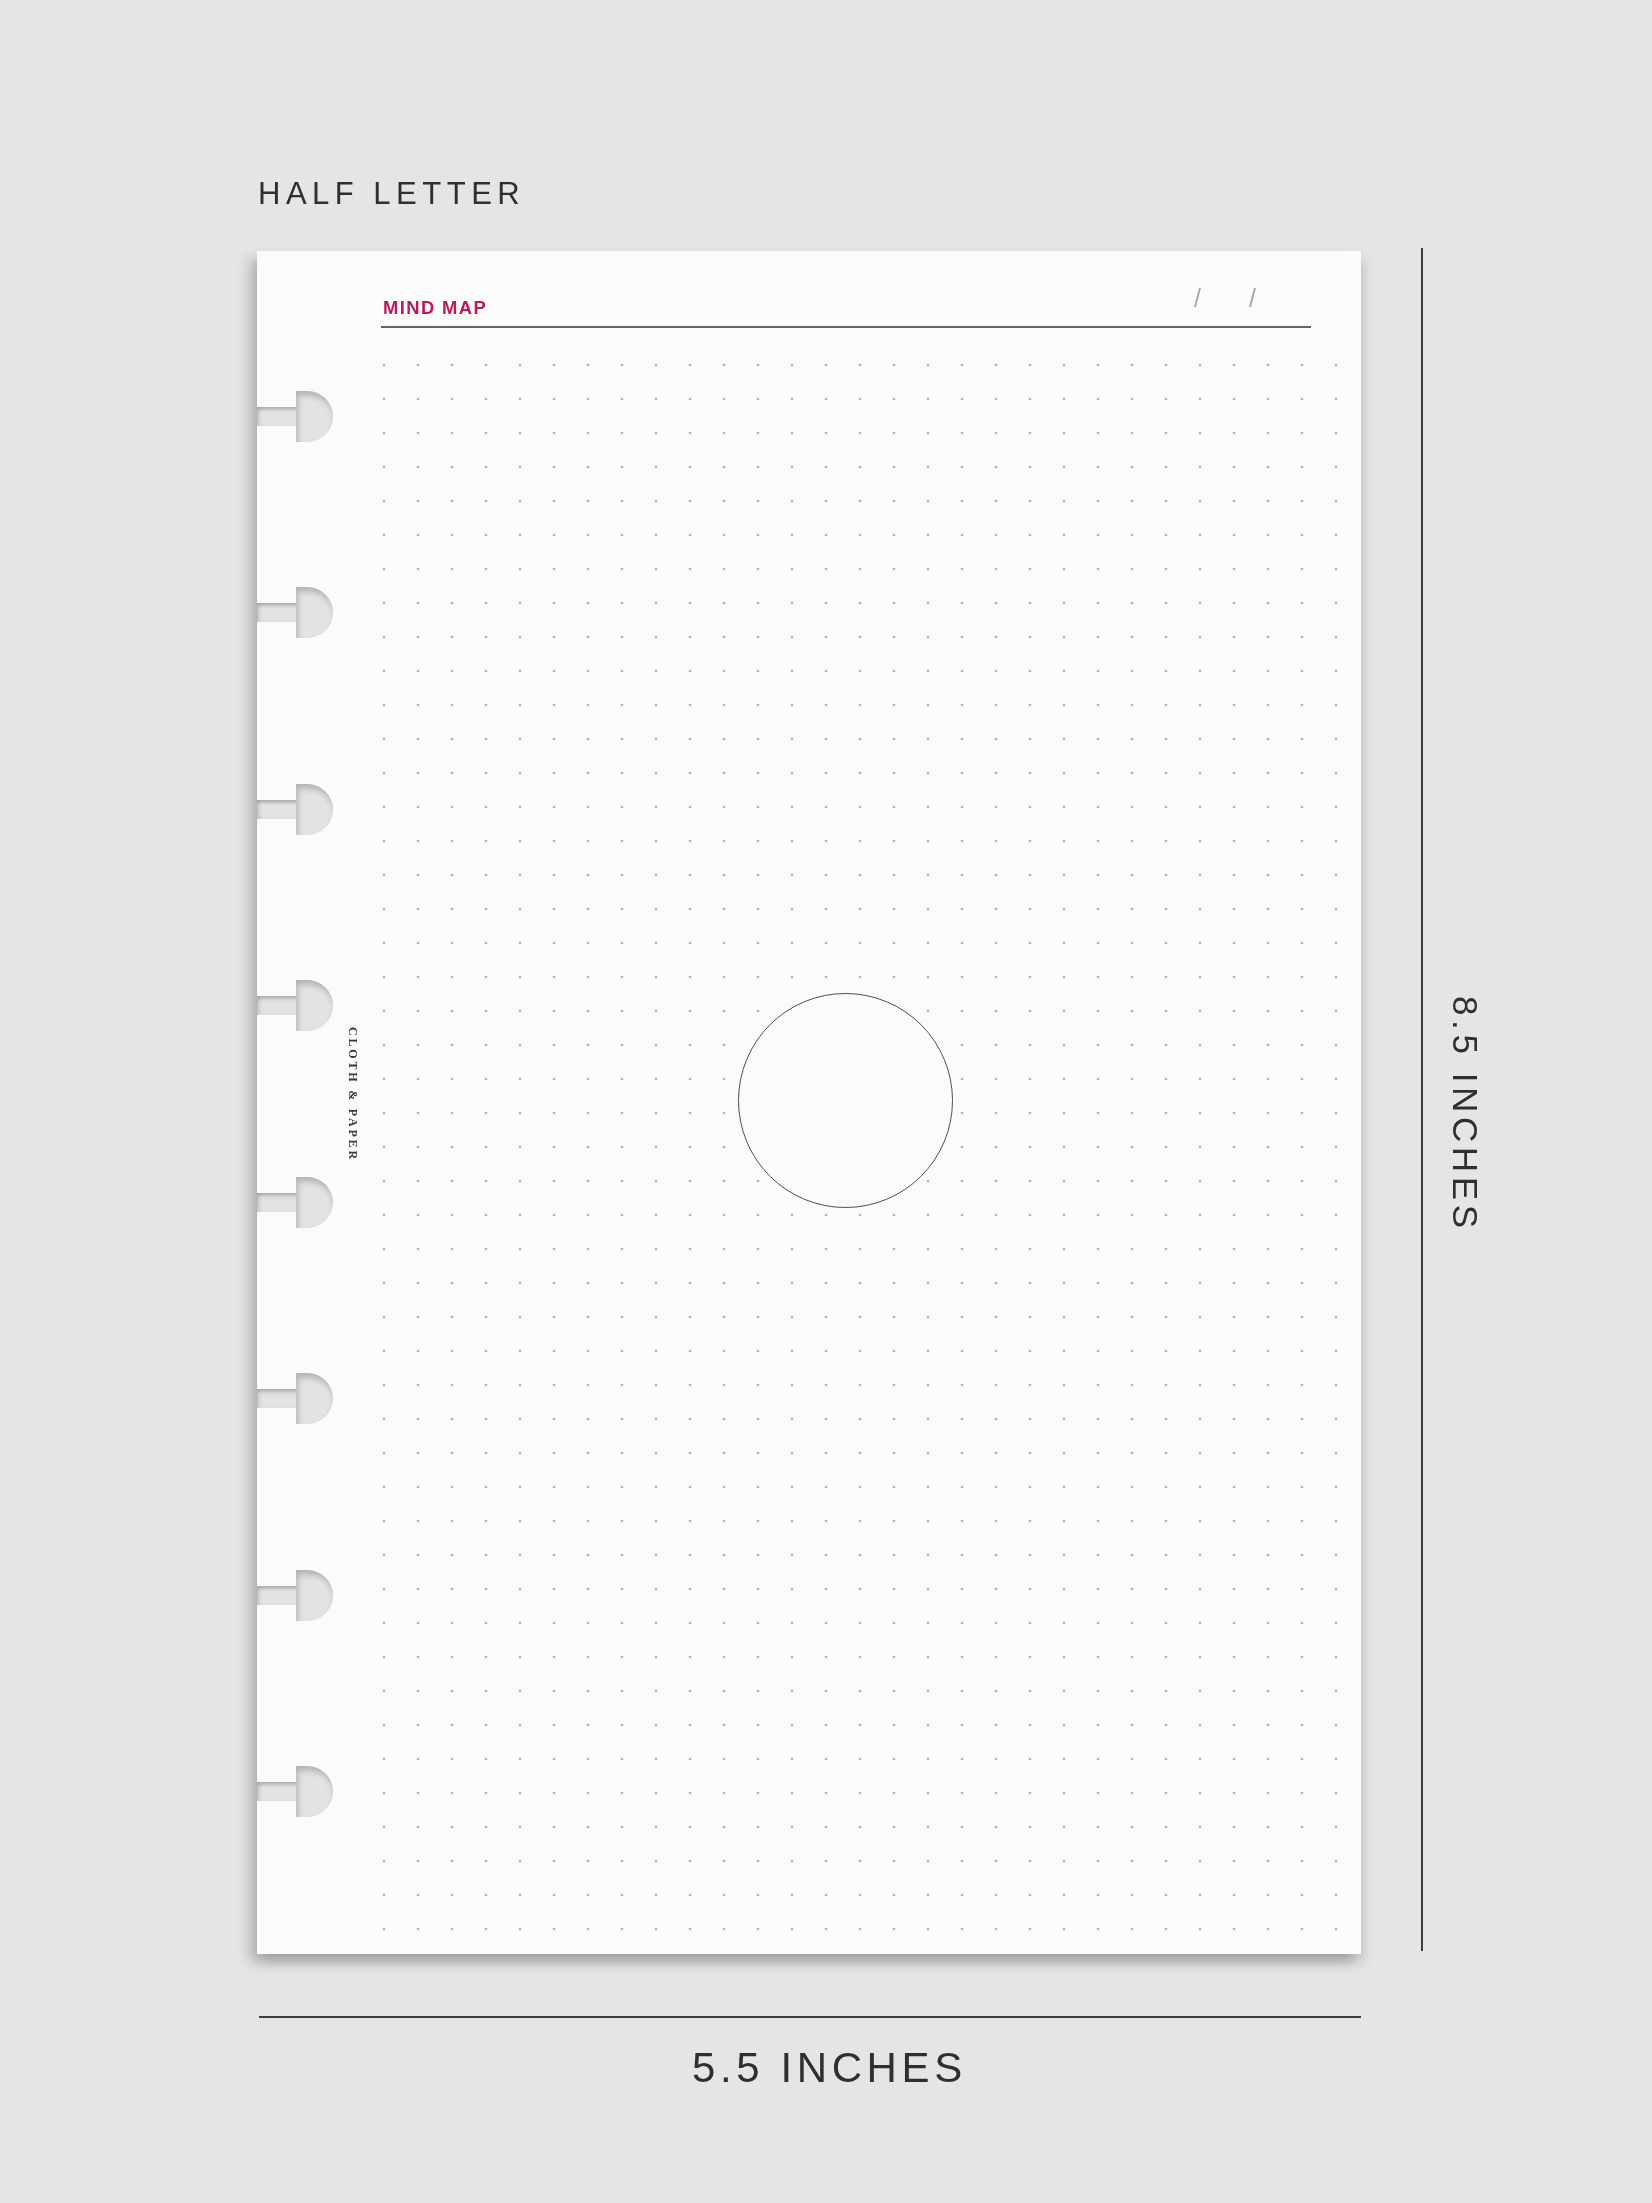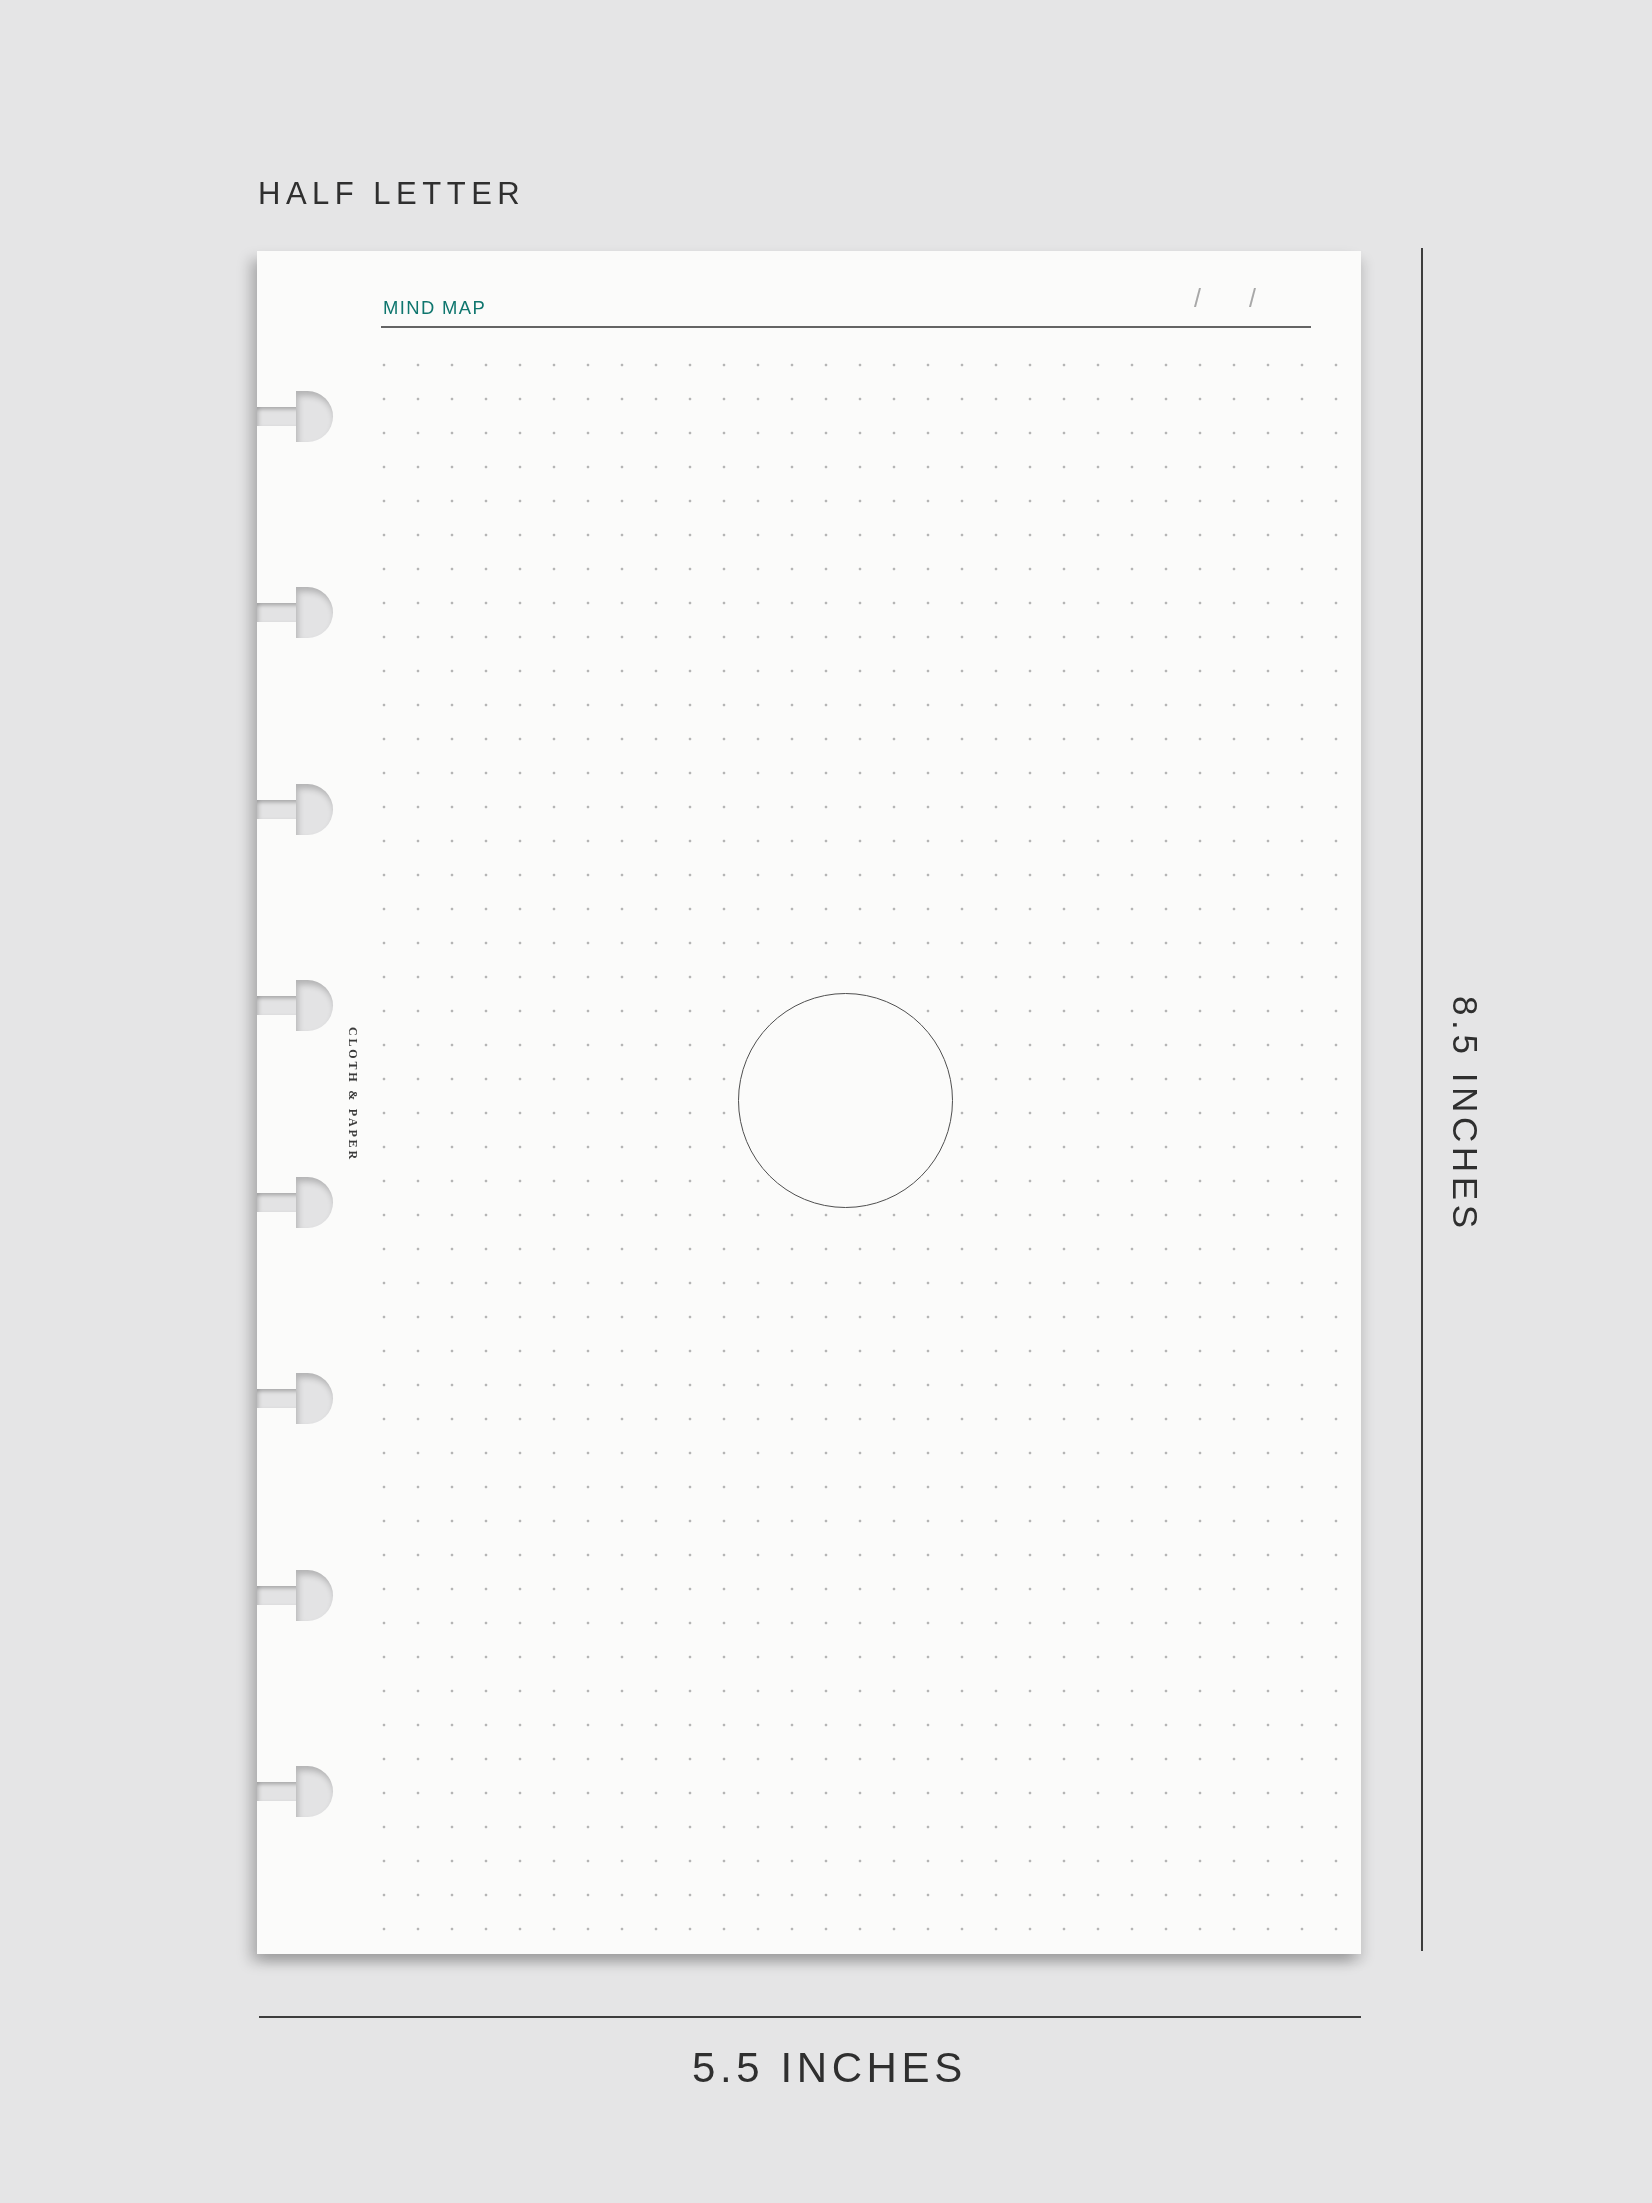--- a/index.html
+++ b/index.html
@@ -32,22 +32,22 @@
     background:var(--paper);
     box-shadow:-7.3px 8.3px 13px rgba(0,0,0,0.25), 4.6px 8.3px 11px rgba(0,0,0,0.10);
   }
   .dot-grid{
     position:absolute;left:110px;top:97px;width:975px;height:1598px;
     background-image:radial-gradient(circle, var(--dot) 1.1px, rgba(0,0,0,0) 1.7px);
     background-size:34px 34px;
   }
   .page-title{
     position:absolute;left:126px;top:46px;
-    font-size:18.4px;letter-spacing:1.4px;font-weight:400;
-    color:#0f766e;white-space:nowrap;
+    font-size:18.4px;letter-spacing:1.4px;font-weight:700;
+    color:#be185d;white-space:nowrap;
   }
   .header-line{
     position:absolute;left:124px;top:75px;width:930px;height:1.8px;
     background:var(--header-line);
   }
   .date-slashes{
     position:absolute;left:937px;top:33px;
     display:flex;gap:48px;
     font-size:25px;color:var(--slash);font-weight:400;
   }

